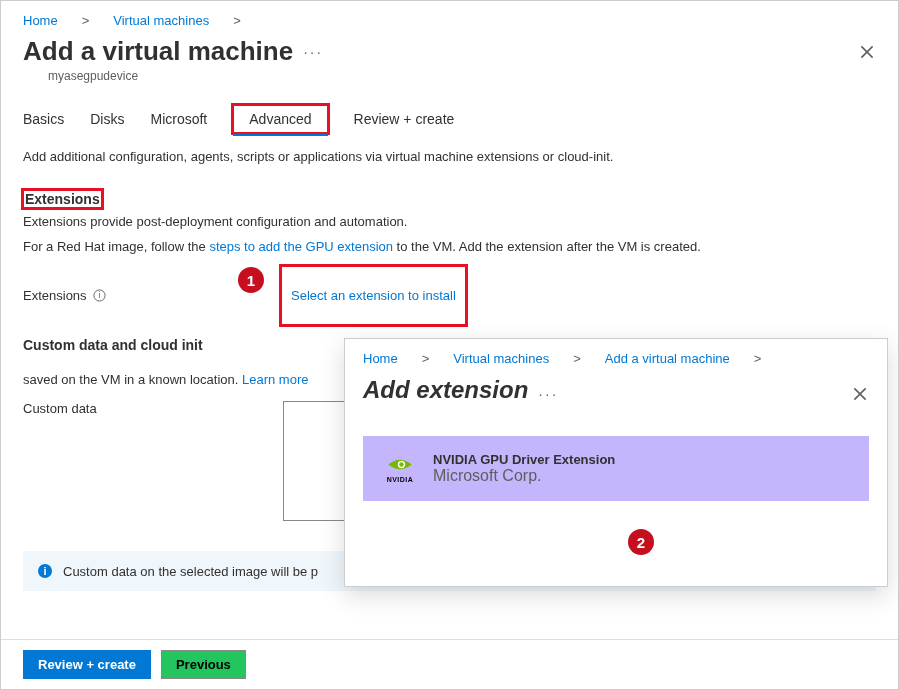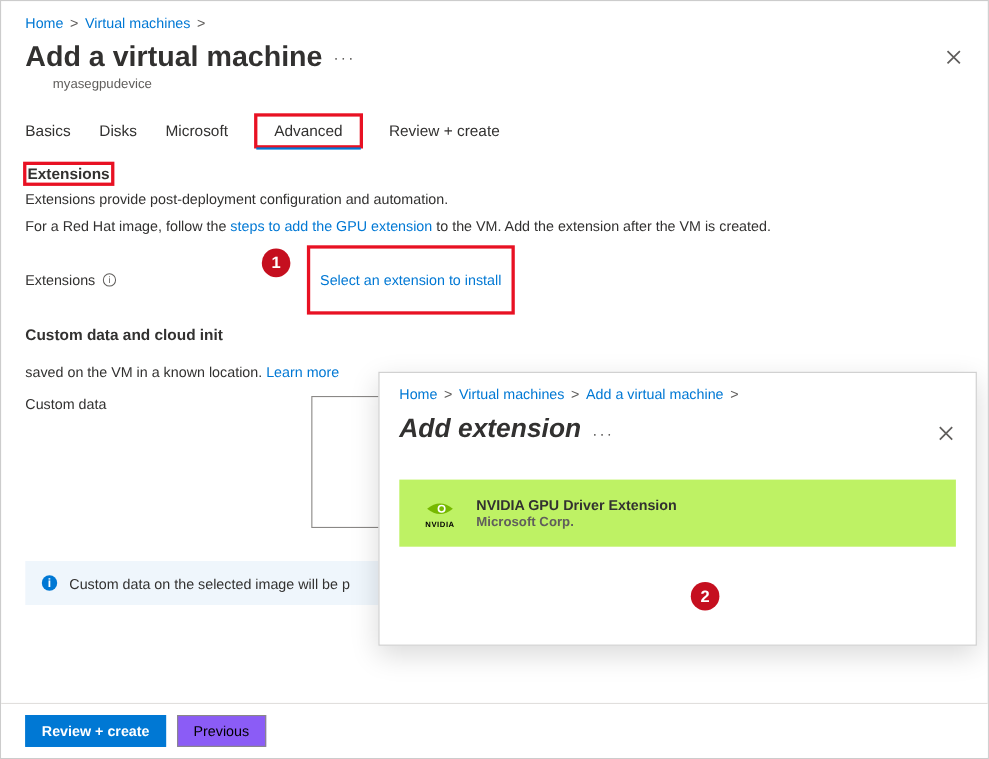--- a/index.html
+++ b/index.html
@@ -1,21 +1,21 @@
 <!DOCTYPE html>
 <html><head>
 <meta charset="utf-8">
 <style>
   * { box-sizing: border-box; font-family: "Segoe UI", -apple-system, sans-serif; }
   body { margin: 0; background: #fff; color: #323130; font-size: 13px; width: 899px; height: 690px; overflow: hidden; position: relative; border: 1px solid #ccc; }
   a, .link { color: #0078d4; text-decoration: none; cursor: pointer; }
 
   .page { padding: 8px 22px 0 22px; }
 
-  .breadcrumb { display: flex; align-items: center; gap: 6px; font-size: 13px; margin: 4px 0 6px; }
+  .breadcrumb { display: flex; align-items: center; gap: 24px; font-size: 13px; margin: 4px 0 6px; }
   .breadcrumb .sep { color: #605e5c; }
 
   .title-row { display: flex; align-items: center; }
   .page-title { font-size: 26px; font-weight: 600; margin: 2px 0 2px; }
   .dots { margin-left: 10px; color: #605e5c; letter-spacing: 2px; font-size: 14px; }
   .close-x { margin-left: auto; width: 18px; height: 18px; cursor: pointer; color: #605e5c; }
   .close-x svg { width: 18px; height: 18px; }
 
   .subtitle { color: #605e5c; font-size: 12px; margin-bottom: 22px; padding-left: 25px; }
 
@@ -32,37 +32,37 @@
   .field-row { display: flex; align-items: flex-start; margin: 14px 0; }
   .field-label { width: 210px; display: flex; align-items: center; gap: 6px; }
   .info-icon { display:inline-flex; width:13px; height:13px; }
 
   .textarea { width: 320px; height: 120px; border: 1px solid #8a8886; background: #fff; }
 
   .info-bar { background: #eff6fc; padding: 12px 14px; margin-top: 30px; display: flex; align-items: center; gap: 10px; font-size: 13px; color: #323130; }
   .info-bar .info-glyph { width:16px; height:16px; color:#0078d4; flex-shrink:0; }
 
   .footer { position: absolute; left: 0; right: 0; bottom: 0; border-top: 1px solid #e1dfdd; padding: 10px 22px; display: flex; gap: 10px; background: #fff; }
-  .btn { border: 1px solid #8a8886; background: #8b5cf6; padding: 6px 14px; font-size: 13px; cursor: pointer; }
+  .btn { border: 1px solid #8a8886; background: #22c55e; padding: 6px 14px; font-size: 13px; cursor: pointer; font-weight: bold; }
   .btn.primary { background: #0078d4; border-color: #0078d4; color: #fff; font-weight: 600; }
 
   
   .hl-red { outline: 3px solid #e81123; outline-offset: 1px; }
   .hl-red-tight { outline: 3px solid #e81123; outline-offset: -1px; }
   .badge { width: 26px; height: 26px; background: #c50f1f; border-radius: 50%; color: #fff; font-weight: 700; display: flex; align-items: center; justify-content: center; font-size: 15px; position: absolute; }
 
   
   .panel { position: absolute; left: 343px; top: 337px; width: 544px; height: 249px; background: #fff; border: 1px solid #ccc; box-shadow: 0 8px 24px rgba(0,0,0,.15); padding: 10px 18px 16px; }
   .panel .breadcrumb { margin-top: 2px; }
   .panel-title-row { display:flex; align-items:center; }
   .panel-title { font-size: 24px; font-weight: 600; margin: 4px 0 12px; font-style: italic; }
-  .ext-card { background: #bef264; padding: 16px 18px; display: flex; gap: 14px; align-items: center; margin-top: 20px; cursor: pointer; }
+  .ext-card { background: #c4b5fd; padding: 16px 18px; display: flex; gap: 14px; align-items: center; margin-top: 20px; cursor: pointer; }
   .ext-logo { width: 38px; height: 28px; display:flex; align-items:center; justify-content:center; }
   .ext-name { font-weight: 600; }
-  .ext-pub { font-size: 12px; color: #605e5c; font-weight: bold; }
+  .ext-pub { font-size: 16px; color: #605e5c; }
 
   .nvidia-eye { width:30px; height:20px; }
 </style>
 </head>
 <body>
 
 <div class="page">
 
   <div class="breadcrumb">
     <a class="link">Home</a>
@@ -83,20 +83,21 @@
   <div class="subtitle">myasegpudevice</div>
 
   <div class="tabs">
     <div class="tab">Basics</div>
     <div class="tab">Disks</div>
     <div class="tab">Microsoft</div>
     <div class="tab active hl-red-tight" style="padding:6px 16px;">Advanced</div>
     <div class="tab">Review + create</div>
   </div>
 
+  <div class="descr">Add additional configuration, agents, scripts or applications via virtual machine extensions or cloud-init.</div>
 
   <div class="section-title hl-red-tight" style="display:inline-block; padding:1px 2px;">Extensions</div>
   <div class="section-text">Extensions provide post-deployment configuration and automation.</div>
   <div class="section-text">
     <span>For a Red Hat image, follow the </span><a class="link">steps to add the GPU extension</a><span> to the VM. Add the extension after the VM is created.</span>
   </div>
 
   <div class="field-row" style="align-items:center; position:relative;">
     <div class="field-label">
       <span>Extensions</span>

